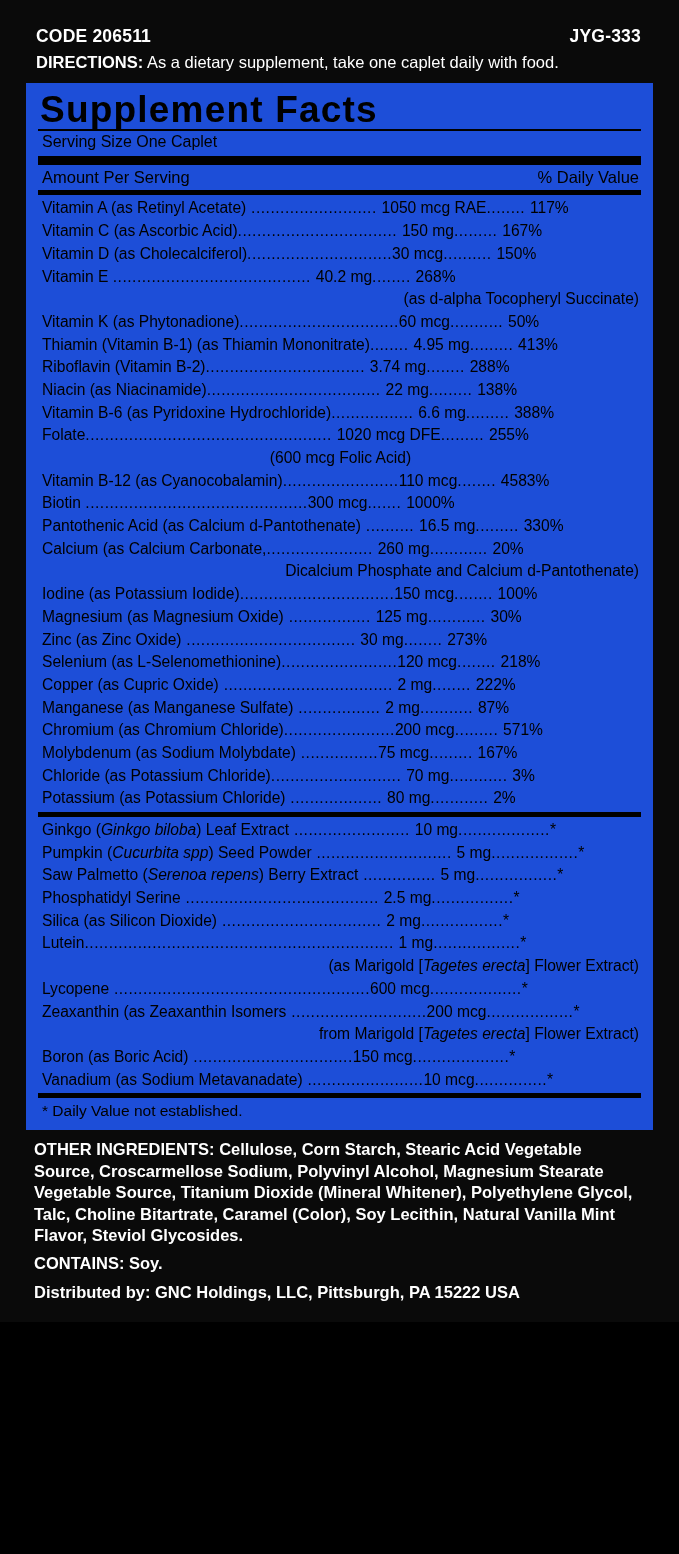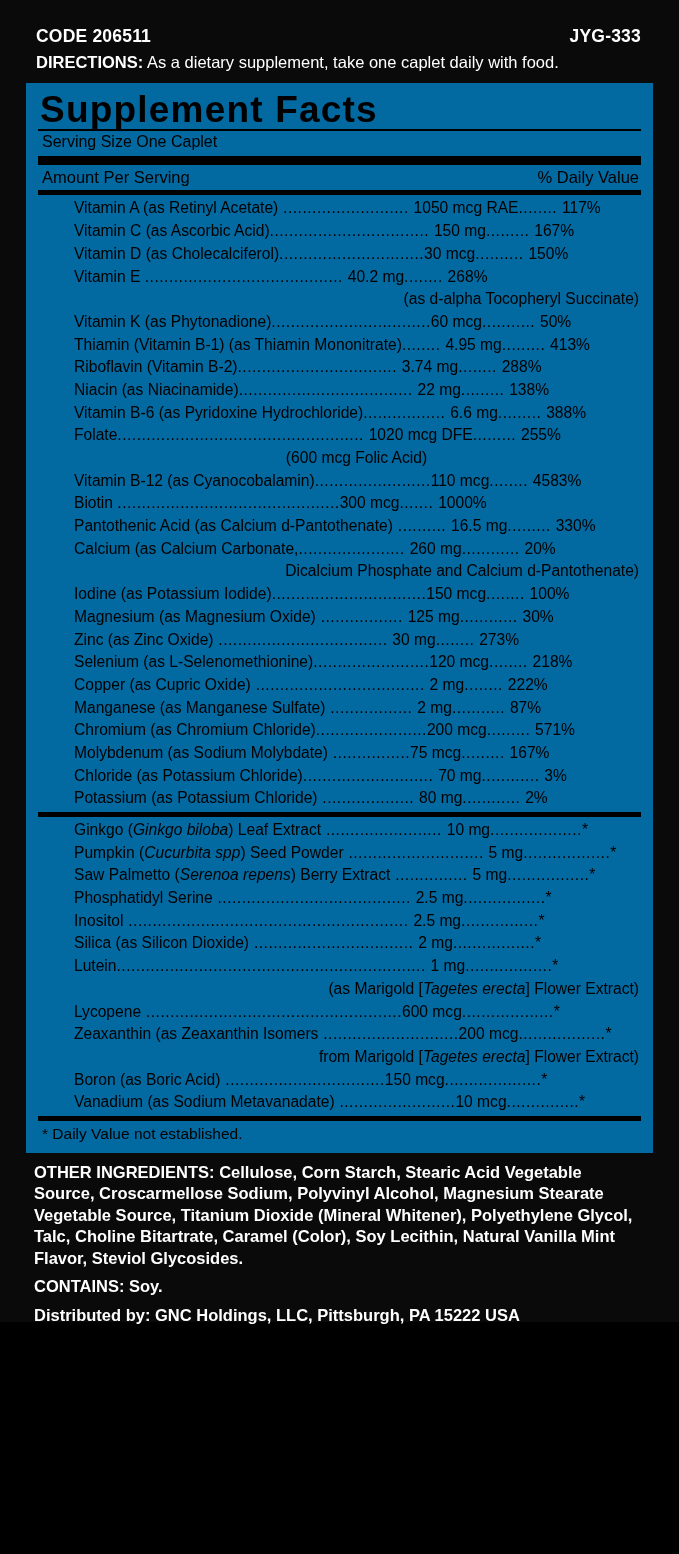--- a/index.html
+++ b/index.html
@@ -32,21 +32,21 @@
     padding: 0 12px 0 10px;
   }
   .directions {
     font-size: 16.5px;
     padding: 5px 10px 0 10px;
     line-height: 1.25;
   }
   .directions b { font-weight: bold; }
   .panel {
     margin-top: 10px;
-    background: #0369a1;
+    background: #1d4ed8;
     color: #000;
     padding: 6px 12px 8px 12px;
     box-sizing: border-box;
   }
   .sf-title {
     font-weight: bold;
     font-size: 37px;
     letter-spacing: 1.2px;
     line-height: 1.05;
     text-align: left;
@@ -67,21 +67,20 @@
     font-size: 16.5px;
     font-weight: normal;
     padding: 3px 2px 3px 4px;
   }
   .rows { padding: 2px 2px 2px 4px; }
   .row {
     font-size: 15.6px;
     line-height: 1.455;
     white-space: nowrap;
     overflow: hidden;
-    margin-left: 32px;
   }
   .row .lead { }
   .row .dots { letter-spacing: .5px; }
   .row.indent { padding-left: 16px; text-align: right; }
   .row.center { text-align: center; }
   .footnote {
     font-size: 15.5px;
     padding: 4px 2px 2px 4px;
   }
   .other {
@@ -150,21 +149,20 @@
         <div class="row"><span class="lead">Potassium (as Potassium Chloride)</span><span class="dots"> ................... </span><span>80 mg</span><span class="dots">............ </span><span>2%</span></div>
       </div>
 
     <div class="rule-med"></div>
 
     <div class="rows" id="botanical-rows">
         <div class="row"><span class="lead">Ginkgo (</span><i>Ginkgo biloba</i><span class="lead">) Leaf Extract</span><span class="dots"> ........................ </span><span>10 mg</span><span class="dots">...................</span><span>*</span></div>
         <div class="row"><span class="lead">Pumpkin (</span><i>Cucurbita spp</i><span class="lead">) Seed Powder</span><span class="dots"> ............................ </span><span>5 mg</span><span class="dots">..................</span><span>*</span></div>
         <div class="row"><span class="lead">Saw Palmetto (</span><i>Serenoa repens</i><span class="lead">) Berry Extract</span><span class="dots"> ............... </span><span>5 mg</span><span class="dots">.................</span><span>*</span></div>
         <div class="row"><span class="lead">Phosphatidyl Serine</span><span class="dots"> ........................................ </span><span>2.5 mg</span><span class="dots">.................</span><span>*</span></div>
-        <div class="row"><span class="lead">Inositol</span><span class="dots"> .......................................................... </span><span>2.5 mg</span><span class="dots">................</span><span>*</span></div>
         <div class="row"><span class="lead">Silica (as Silicon Dioxide)</span><span class="dots"> ................................. </span><span>2 mg</span><span class="dots">.................</span><span>*</span></div>
         <div class="row"><span class="lead">Lutein</span><span class="dots">................................................................ </span><span>1 mg</span><span class="dots">..................</span><span>*</span></div>
         <div class="row indent"><span class="lead">(as Marigold [</span><i>Tagetes erecta</i><span class="lead">] Flower Extract)</span></div>
         <div class="row"><span class="lead">Lycopene</span><span class="dots"> .....................................................</span><span>600 mcg</span><span class="dots">...................</span><span>*</span></div>
         <div class="row"><span class="lead">Zeaxanthin (as Zeaxanthin Isomers</span><span class="dots"> ............................</span><span>200 mcg</span><span class="dots">..................</span><span>*</span></div>
         <div class="row indent"><span class="lead">from Marigold [</span><i>Tagetes erecta</i><span class="lead">] Flower Extract)</span></div>
         <div class="row"><span class="lead">Boron (as Boric Acid)</span><span class="dots"> .................................</span><span>150 mcg</span><span class="dots">....................</span><span>*</span></div>
         <div class="row"><span class="lead">Vanadium (as Sodium Metavanadate)</span><span class="dots"> ........................</span><span>10 mcg</span><span class="dots">...............</span><span>*</span></div>
       </div>
 

